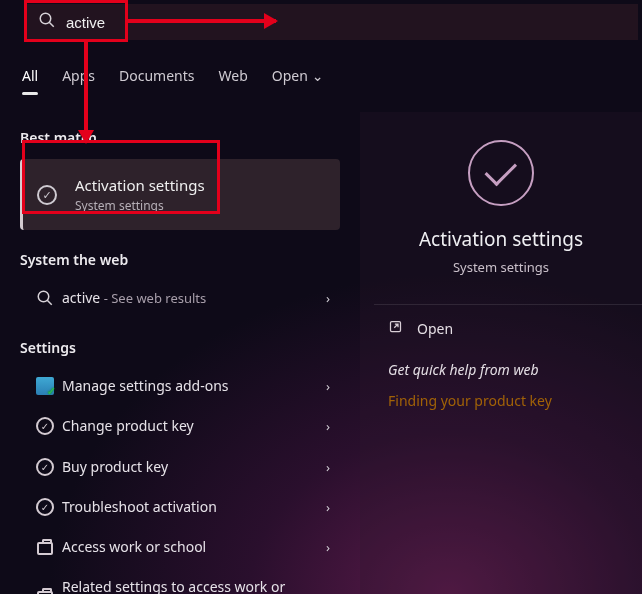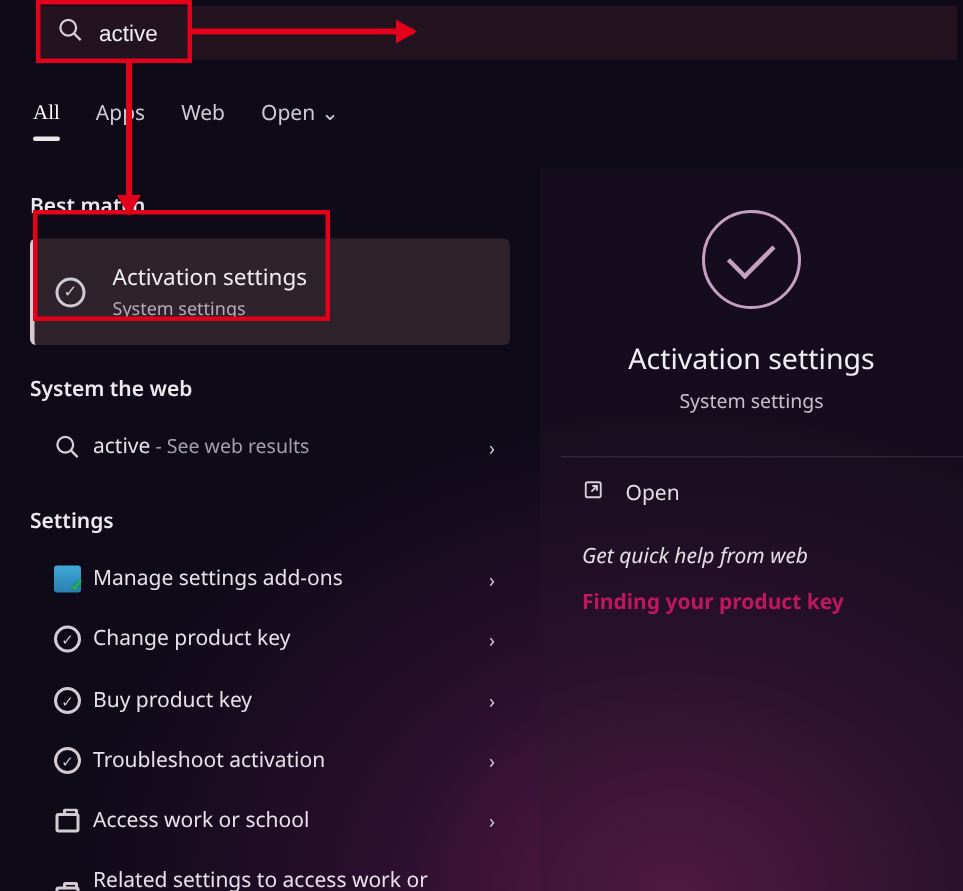--- a/index.html
+++ b/index.html
@@ -26,21 +26,21 @@
     flex: 1;
   }
 
   
   .tabs {
     position: absolute; left: 22px; top: 66px; right: 0;
     display: flex; gap: 24px; align-items: center;
     font-size: 14px; color: #cfcbd2;
   }
   .tab { position: relative; cursor: pointer; padding-bottom: 10px; }
-  .tab.active { color: #ffffff; font-family: Liberation Serif, serif; }
+  .tab.active { color: #ffffff; }
   .tab.active::after {
     content: ""; position: absolute; left: 0; right: 0; bottom: 0;
     height: 3px; background: #e9e9e9; border-radius: 2px;
   }
   .tab .chev { margin-left: 4px; }
 
   
   .leftcol {
     position: absolute; left: 20px; top: 120px; width: 320px;
   }
@@ -133,21 +133,21 @@
   .rp-row {
     display:flex; gap:14px;
     padding: 14px 0 14px 28px; font-size:14px; color:#e4dee4;
     cursor: pointer;
   }
   .rp-row svg { width:15px; height:15px; }
   .rp-section {
     padding: 8px 0 12px 28px; font-size:14px; color:#e4dee4;font-style:italic;
   }
   .rp-link {
-    padding-left:28px; font-size:14px; color:#be185d;font-weight:bold;
+    padding-left:28px; font-size:14px; color:#a16207;
   }
 
   
   .anno-box1 {
     position:absolute; left:24px; top:0; width:104px; height:42px;
     border:3px solid #e3001b; z-index:50; pointer-events:none;
   }
   .anno-box2 {
     position:absolute; left:22px; top:140px; width:198px; height:74px;
     border:3px solid #e3001b; z-index:50; pointer-events:none;
@@ -180,20 +180,21 @@
       <circle cx="10" cy="10" r="7"></circle>
         <line x1="21" y1="21" x2="15" y2="15"></line>
     </svg>
   </span>
   <input class="search-input" value="active" style="">
 </div>
 
 <div class="tabs">
   <div class="tab active">All</div>
   <div class="tab">Apps</div>
+  <div class="tab">Documents</div>
   <div class="tab">Web</div>
   <div class="tab">
     <span>Open</span><span class="chev">⌄</span>
   </div>
 </div>
 
 <div class="leftcol">
 
   <div class="grouplabel">Best match</div>
 

